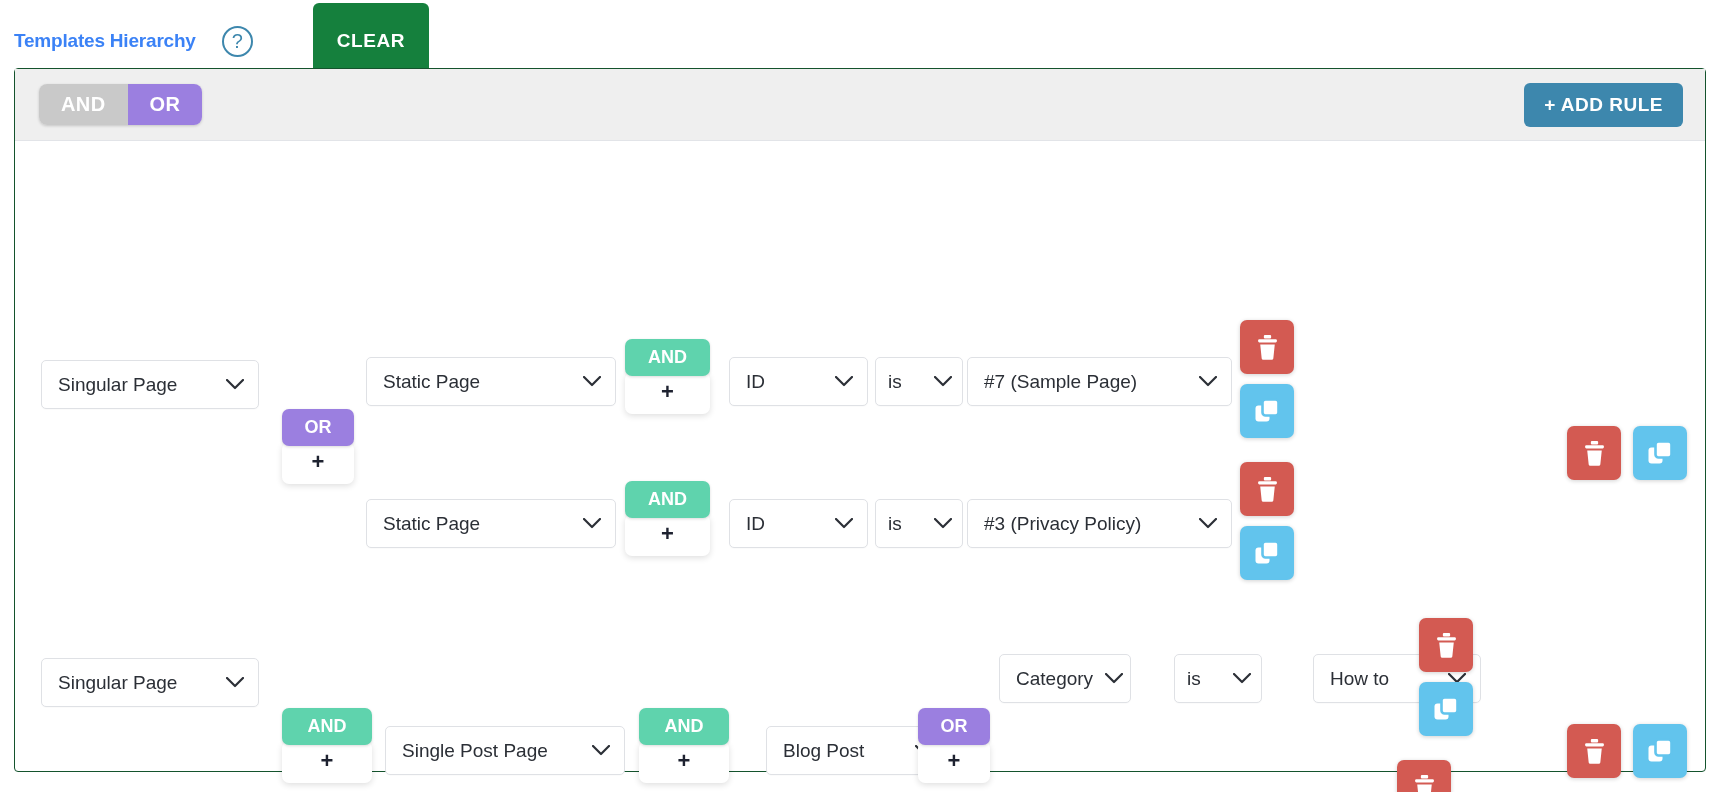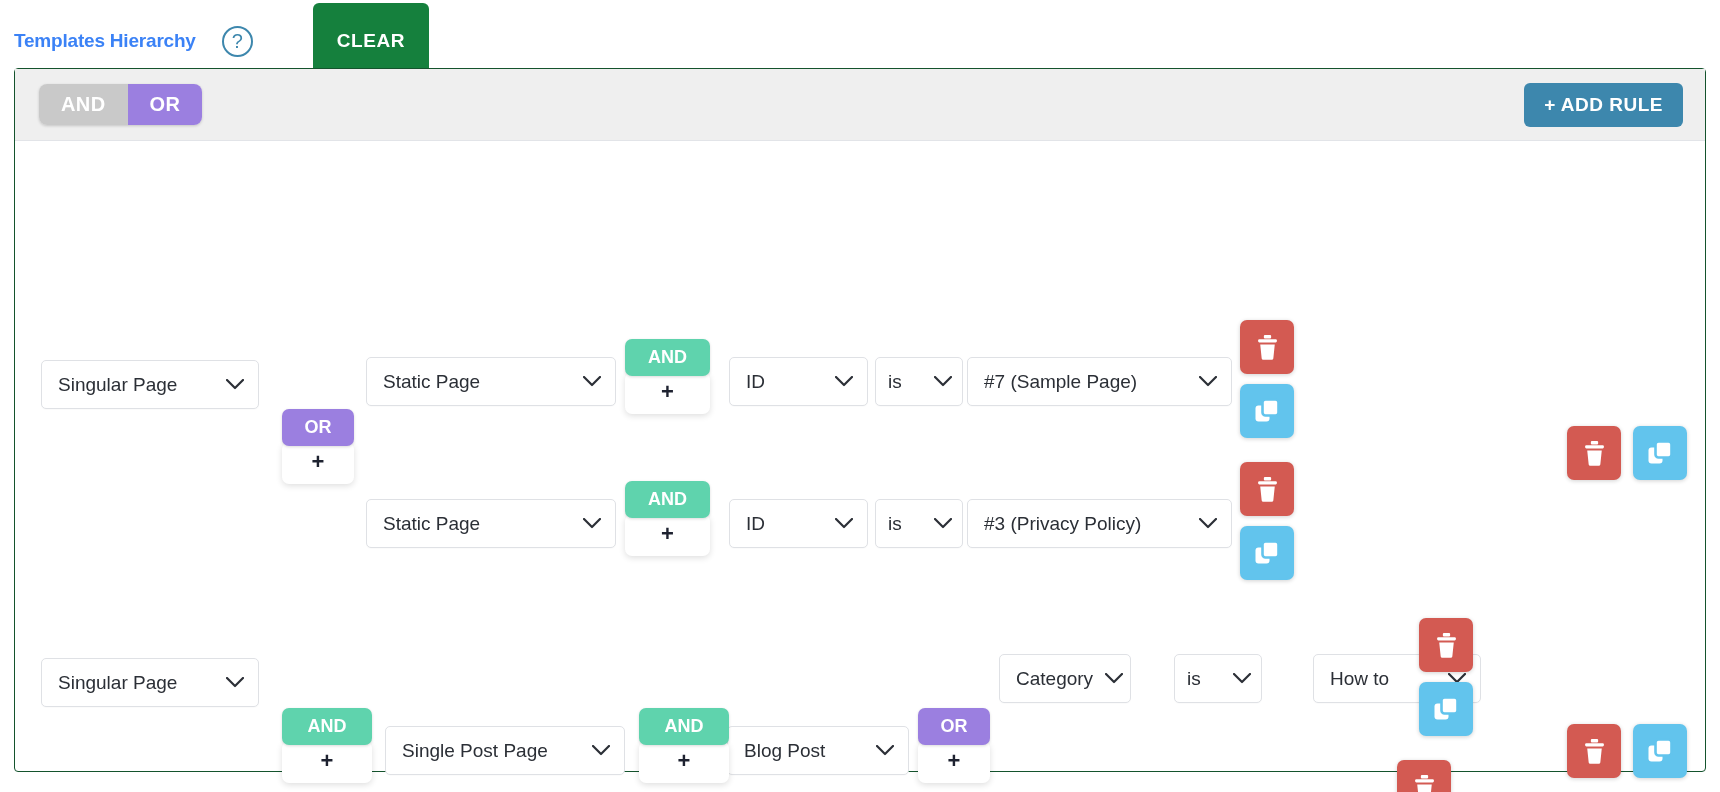--- a/index.html
+++ b/index.html
@@ -346,21 +346,21 @@
         <svg width="18" height="11" viewBox="0 0 18 11">
             <path d="M1 1l8 8 8-8" stroke="#2b2f36" stroke-width="2.2" fill="none" stroke-linecap="round" stroke-linejoin="round"></path>
           </svg>
       </span>
     </div>
     <div class="conj-stack" style="left:624px; top:567px; width:90px;">
       <span class="chip and">AND</span>
       <span class="plus-btn">+</span>
     </div>
 
-    <div class="sel" style="left:712px; top:585px; width:182px;">
+    <div class="sel" style="left:751px; top:585px; width:182px;">
       <span>Blog Post</span>
       <span class="chev">
         <svg width="18" height="11" viewBox="0 0 18 11">
             <path d="M1 1l8 8 8-8" stroke="#2b2f36" stroke-width="2.2" fill="none" stroke-linecap="round" stroke-linejoin="round"></path>
           </svg>
       </span>
     </div>
     <div class="conj-stack" style="left:903px; top:567px; width:72px;">
       <span class="chip or">OR</span>
       <span class="plus-btn">+</span>

